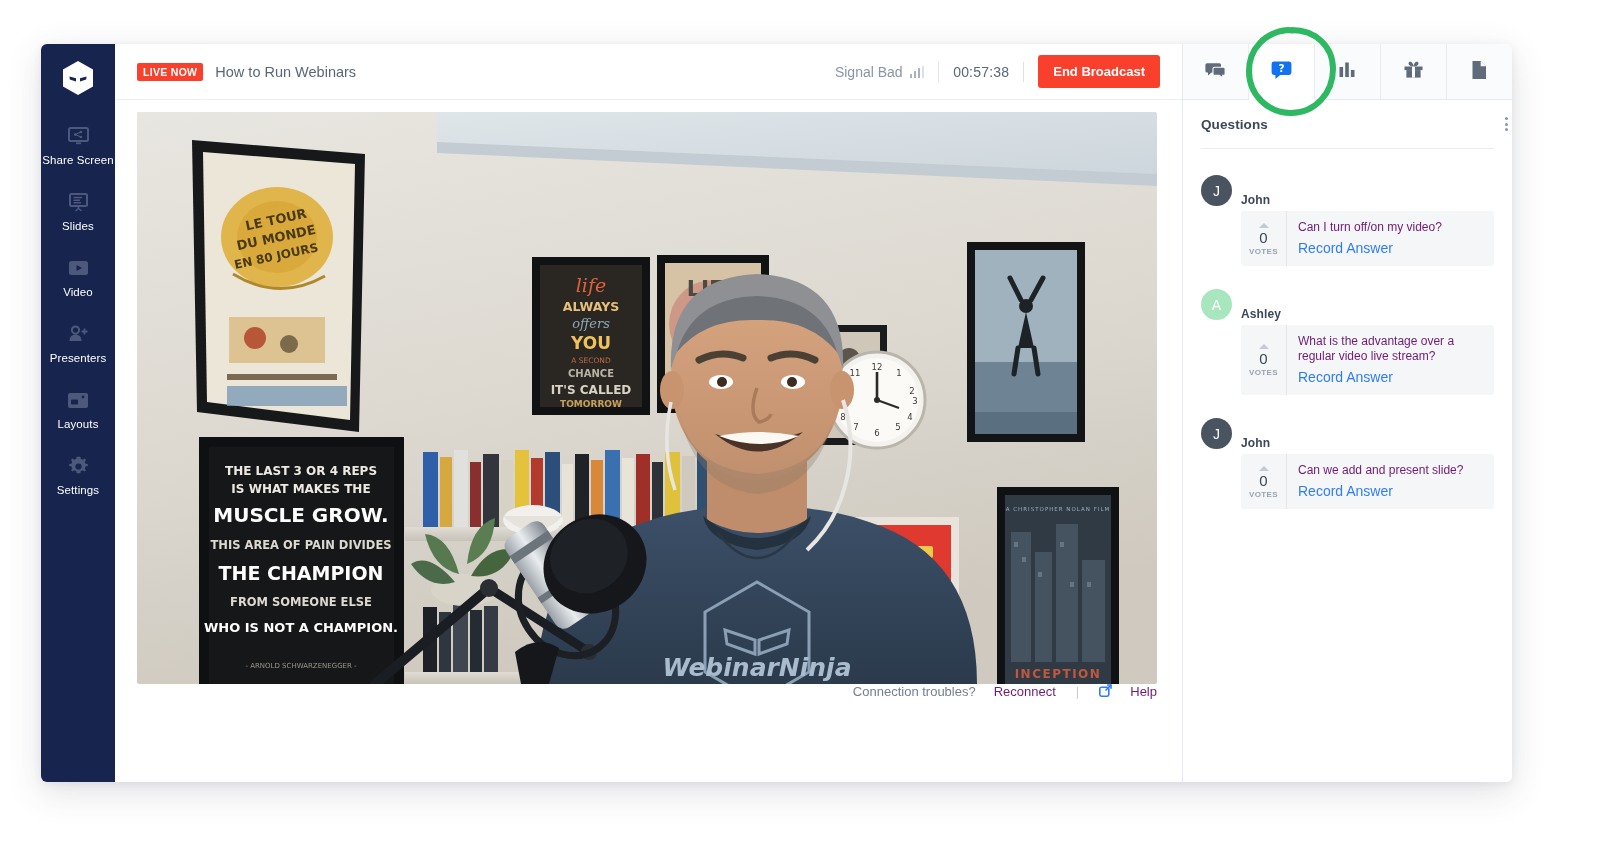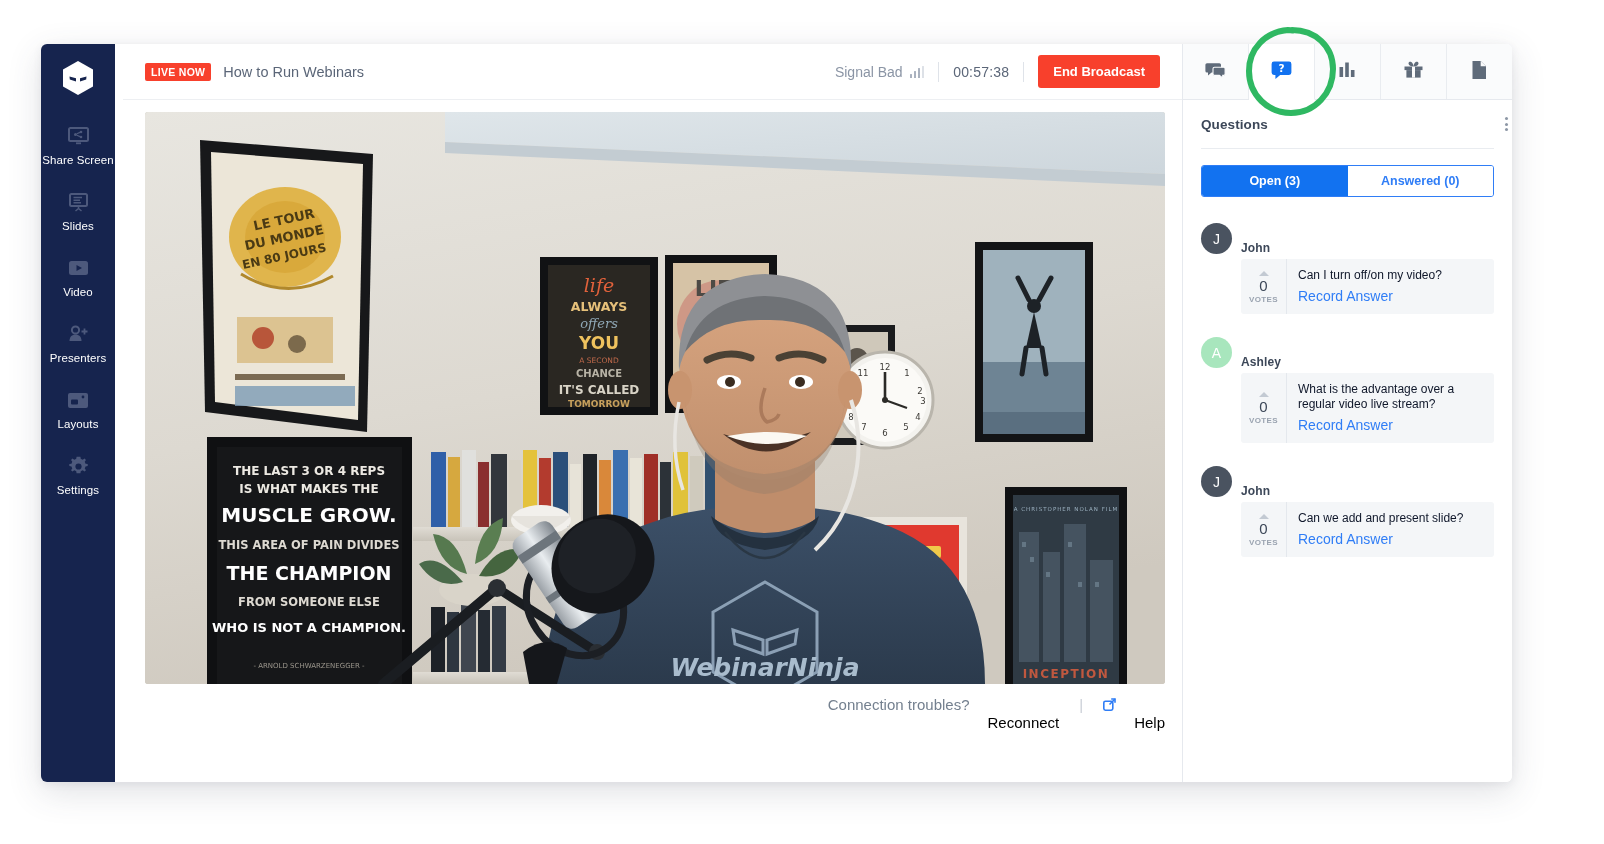--- a/index.html
+++ b/index.html
@@ -54,21 +54,20 @@
     white-space: nowrap;
   }
 
   
   #center {
     flex: 1 1 auto;
     background: #ffffff;
     display: flex; flex-direction: column;
     position: relative;
     min-width: 0;
-    padding-left: 8px;
   }
   #topbar {
     height: 56px;
     flex: 0 0 56px;
     display: flex; align-items: center;
     padding: 0 22px 0 22px;
     border-bottom: 1px solid #edeff2;
   }
   #live-badge {
     background: #f8402c;
@@ -130,26 +129,26 @@
     overflow: hidden;
     position: relative;
     background: #c9c4ba;
     flex: 0 0 auto;
   }
   #video-frame svg { display: block; width: 100%; height: 100%; }
 
   #stage-footer {
     width: 1020px;
     height: 40px;
-    display: flex; align-items: center; justify-content: flex-end;
-    font-size: 15px;
+    display: flex; align-items: flex-start; justify-content: flex-end;
+    font-size: 13px;
     color: #74808f;
     gap: 18px;
   }
-  #stage-footer a { color: #000000; text-decoration: none; cursor: pointer; margin-top: 36px; }
+  #stage-footer a { color: #701a75; text-decoration: none; cursor: pointer; }
   .foot-sep { color: #c9ced6; margin: 0 2px; }
   #external-icon { display: inline-flex; align-items: center; }
 
   
   #right-panel {
     width: 330px;
     flex: 0 0 330px;
     border-left: 1px solid #e6e9ee;
     display: flex; flex-direction: column;
     background: #ffffff;
@@ -243,21 +242,21 @@
   .vote-arrow {
     width: 0; height: 0;
     border-left: 5px solid transparent;
     border-right: 5px solid transparent;
     border-bottom: 5px solid #c3cad3;
     margin-bottom: 2px;
   }
   .vote-count { font-size: 15px; color: #3c4758; line-height: 16px; }
   .vote-label { font-size: 8px; color: #9aa3b0; font-weight: 700; letter-spacing: .4px; margin-top: 1px; }
   .q-body { flex: 1 1 auto; padding: 9px 10px 9px 11px; min-width: 0; }
-  .q-text { font-size: 12px; color: #0f172a; line-height: 15px; }
+  .q-text { font-size: 12px; color: #701a75; line-height: 15px; }
   .q-action { font-size: 14px; color: #2f7df6; margin-top: 5px; cursor: pointer; display: inline-block; }
 
   
   #annotation {
     position: absolute;
     left: 1245px; top: 25px;
     width: 92px; height: 94px;
     pointer-events: none;
     z-index: 50;
   }
@@ -722,24 +721,20 @@
     <div id="panel-header">
       <span id="panel-title">Questions</span>
       <span id="panel-menu">
         <span></span>
           <span></span>
           <span></span>
       </span>
     </div>
     <div id="panel-divider"></div>
 
-    <div id="seg-control">
-      <button class="seg-btn active">Open (3)</button>
-      <button class="seg-btn">Answered (0)</button>
-    </div>
 
     <div id="question-list">
 
       <div class="question-row">
         <div class="avatar" style="background:#4a5360;">
           <span>J</span>
         </div>
         <div class="q-right">
           <div class="q-author">John</div>
           <div class="q-card">

